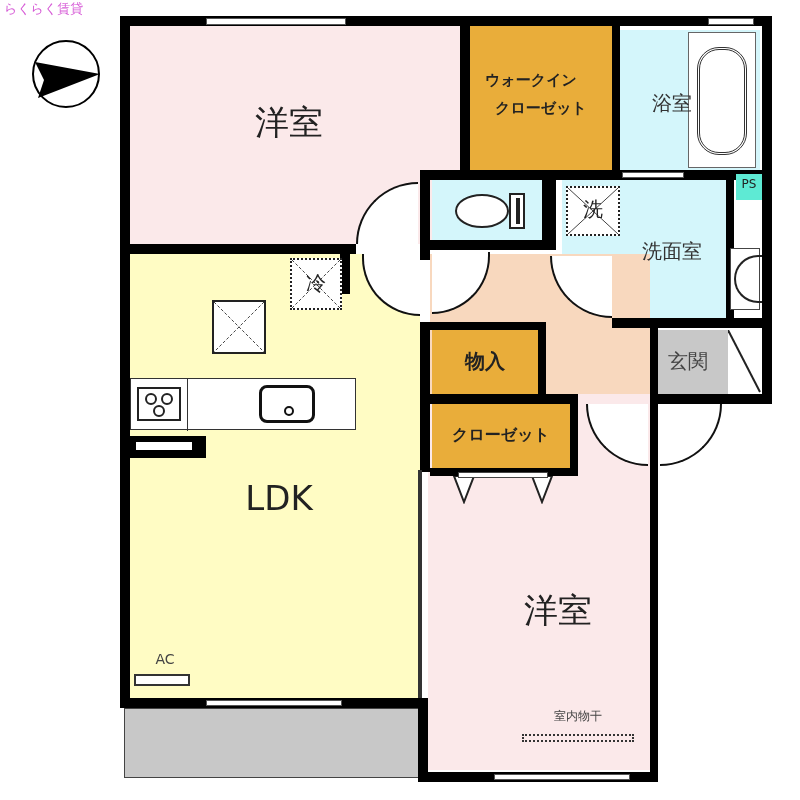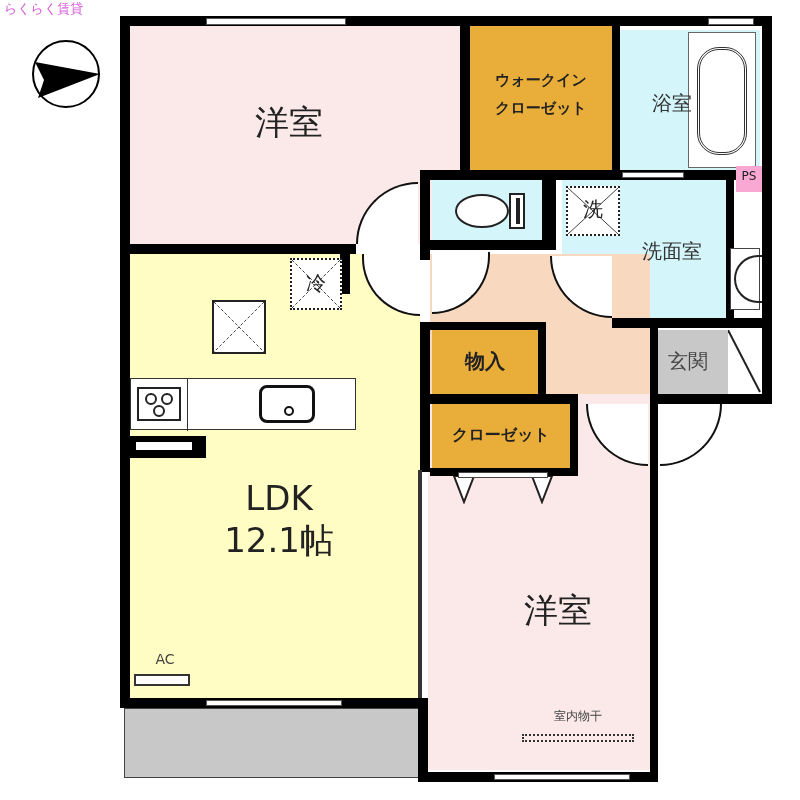--- a/index.html
+++ b/index.html
@@ -92,21 +92,21 @@
   </svg>
 
   <div class="abs" style="left:566px;top:186px;width:54px;height:50px;background:#fff;border:2px dotted #222;">
     <svg class="abs" style="left:0;top:0" width="50" height="46">
         <line x1="0" y1="0" x2="50" y2="46" stroke="#444"></line>
         <line x1="50" y1="0" x2="0" y2="46" stroke="#444"></line>
       </svg>
     <div class="lbl mid" style="left:0;top:10px;width:50px;">洗</div>
   </div>
 
-  <div class="abs" style="left:736px;top:166px;width:26px;height:26px;background:#f9a8d4;">
+  <div class="abs" style="left:736px;top:174px;width:26px;height:26px;background:#5eead4;">
     <div class="lbl sm" style="left:0;top:4px;width:26px;font-size:12px;">PS</div>
   </div>
 
   <div class="abs" style="left:730px;top:248px;width:30px;height:62px;background:#fff;border:1px solid #444;">
     <div class="abs" style="left:3px;top:6px;width:28px;height:48px;border:2px solid #222;border-radius:24px 0 0 24px;border-right:none;"></div>
   </div>
 
   <svg class="abs" style="left:728px;top:330px" width="34" height="64">
     <rect x="0" y="0" width="34" height="64" fill="#fff"></rect>
     <line x1="0" y1="0" x2="32" y2="62" stroke="#222" stroke-width="2"></line>
@@ -147,29 +147,28 @@
   <svg class="abs" style="left:450px;top:476px" width="110" height="28">
     <polygon points="4,0 24,0 14,26" fill="#fff" stroke="#222" stroke-width="2"></polygon>
     <polygon points="82,0 102,0 92,26" fill="#fff" stroke="#222" stroke-width="2"></polygon>
   </svg>
   <div class="abs" style="left:458px;top:472px;width:90px;height:6px;background:#fff;border:1px solid #444;"></div>
 
   <div class="abs" style="left:522px;top:734px;width:112px;height:8px;border:2px dotted #333;"></div>
 
   <div class="lbl big" style="left:205px;top:104px;width:130px;">洋室</div>
 
-  <div class="lbl" style="left:470px;top:72px;width:142px;font-size:15px;font-weight:bold;">ウォークイン</div>
+  <div class="lbl" style="left:460px;top:72px;width:142px;font-size:15px;font-weight:bold;">ウォークイン</div>
   <div class="lbl" style="left:470px;top:100px;width:142px;font-size:15px;font-weight:bold;">クローゼット</div>
 
   <div class="lbl mid" style="left:639px;top:92px;width:66px;color:#333;">浴室</div>
 
   <div class="lbl mid" style="left:624px;top:240px;width:96px;color:#333;">洗面室</div>
 
   <div class="lbl big" style="left:200px;top:480px;width:120px;">LDK</div>
-  <div class="lbl big" style="left:190px;top:522px;width:140px;">12.1帖</div>
 
   <div class="lbl mid" style="left:432px;top:350px;width:106px;font-weight:bold;">物入</div>
   <div class="lbl" style="left:432px;top:426px;width:138px;font-size:16px;font-weight:bold;">クローゼット</div>
 
   <div class="lbl mid" style="left:658px;top:350px;width:60px;color:#444;text-align:center;">玄関</div>
 
   <div class="lbl big" style="left:474px;top:592px;width:130px;">洋室</div>
   <div class="lbl sm" style="left:520px;top:710px;width:116px;color:#444;font-size:12px;">室内物干</div>
 
 </div>

